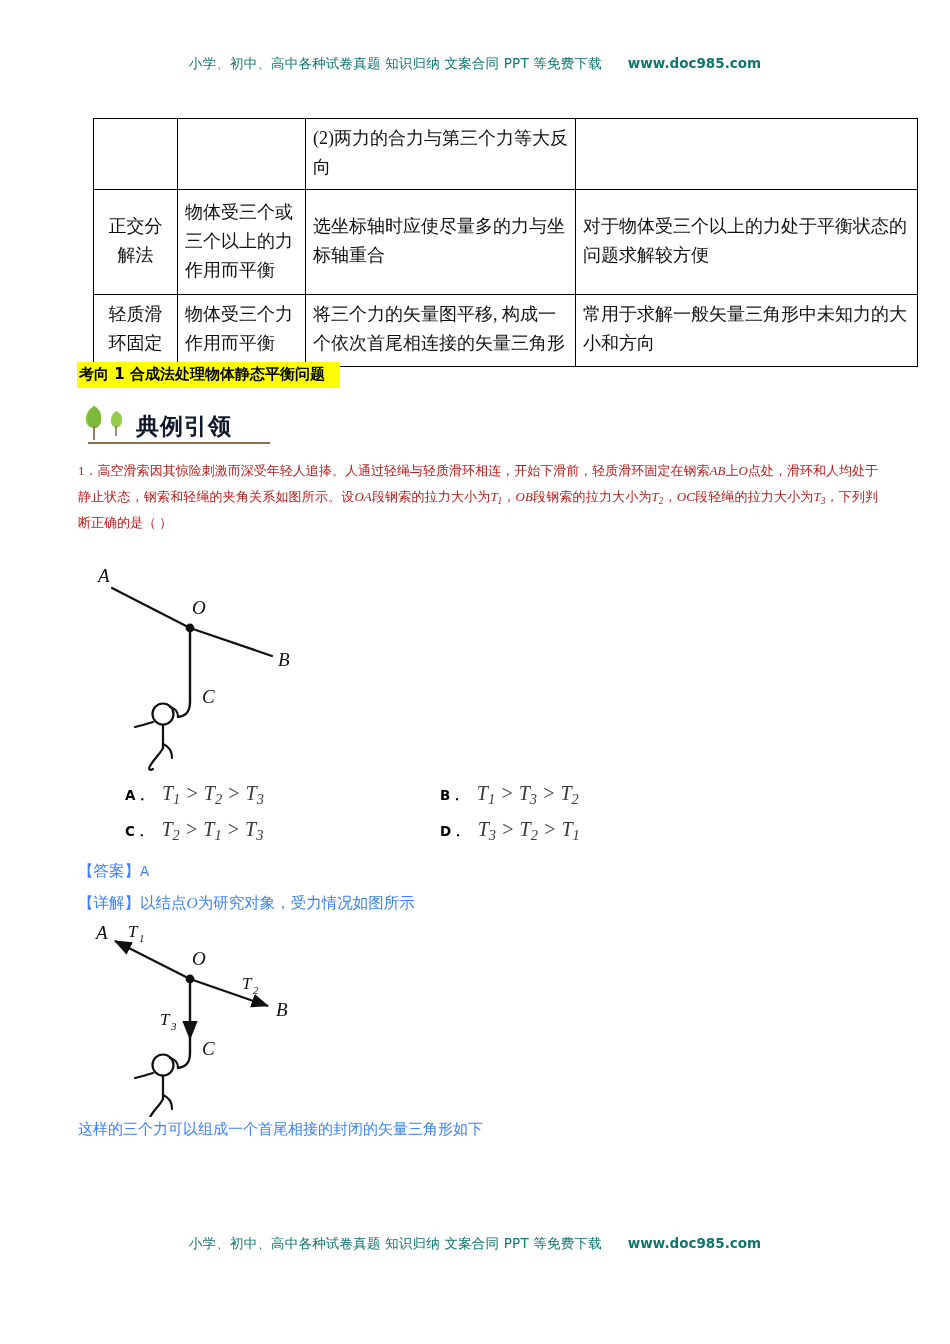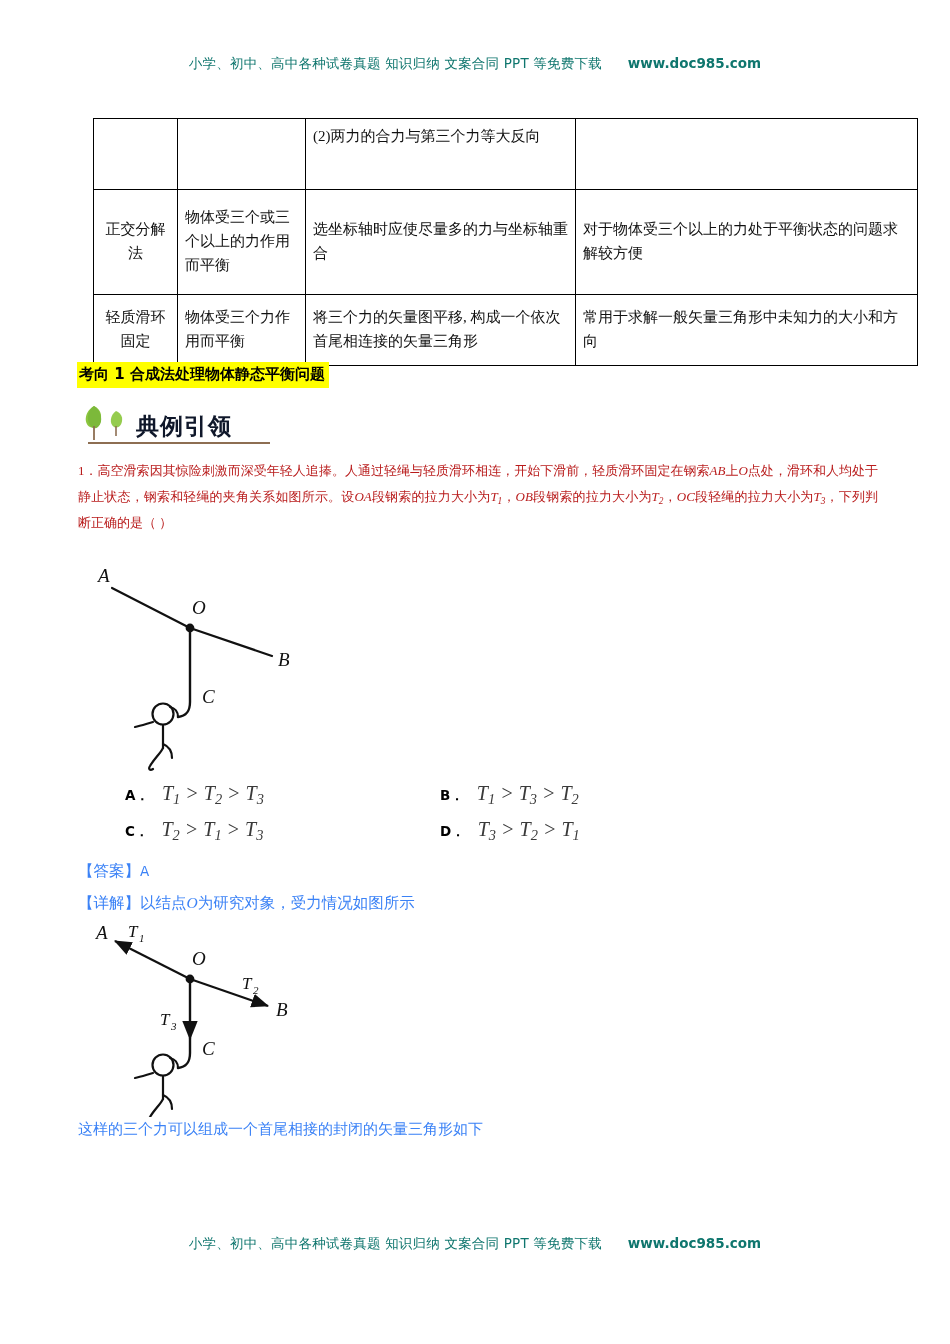--- a/index.html
+++ b/index.html
@@ -41,21 +41,21 @@
     position: absolute;
     left: 93px;
     top: 118px;
     width: 764px;
     border-collapse: collapse;
     table-layout: fixed;
   }
   .tbl td {
     border: 1px solid #000000;
     padding: 5px 7px 7px 7px;
-    font-size: 15px;
+    font-size: 18px;
     line-height: 1.62;
     vertical-align: middle;
     color: #111111;
   }
   .c1 { width: 69px;  text-align: center; }
   .c2 { width: 113px; text-align: left; }
   .c3 { width: 255px; text-align: left; }
   .c4 { width: 327px; text-align: left; }
   .tall td { height: 58px; vertical-align: top; }
   .row2 td { height: 92px; }
@@ -64,21 +64,21 @@
   
   #kaoxiang-heading {
     position: absolute;
     left: 77px;
     top: 362px;
     background: #FFFF00;
     font-family: "DejaVu Sans", "Liberation Sans", sans-serif;
     font-weight: bold;
     font-size: 15px;
     line-height: 1.5;
-    padding: 1px 4px 2px 2px;
+    padding: 1px 15px 2px 2px;
     white-space: nowrap;
     color: #000000;
   }
 
   
   #dianli-banner {
     position: absolute;
     left: 80px;
     top: 402px;
     width: 190px;

